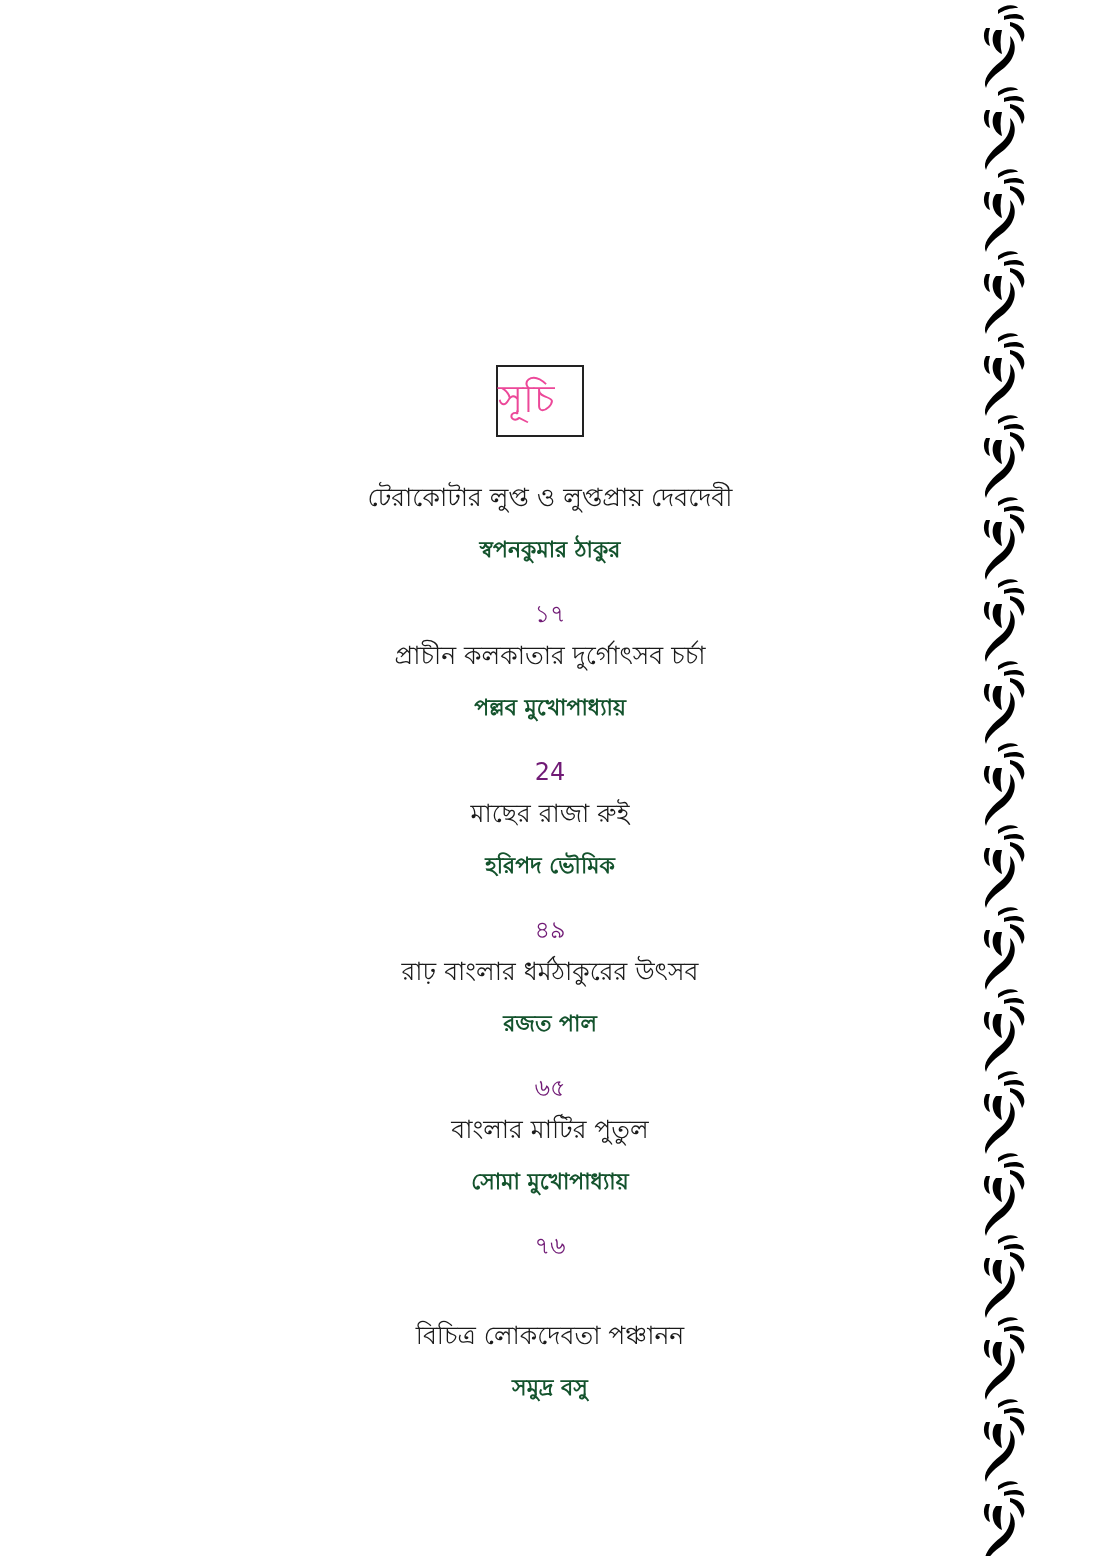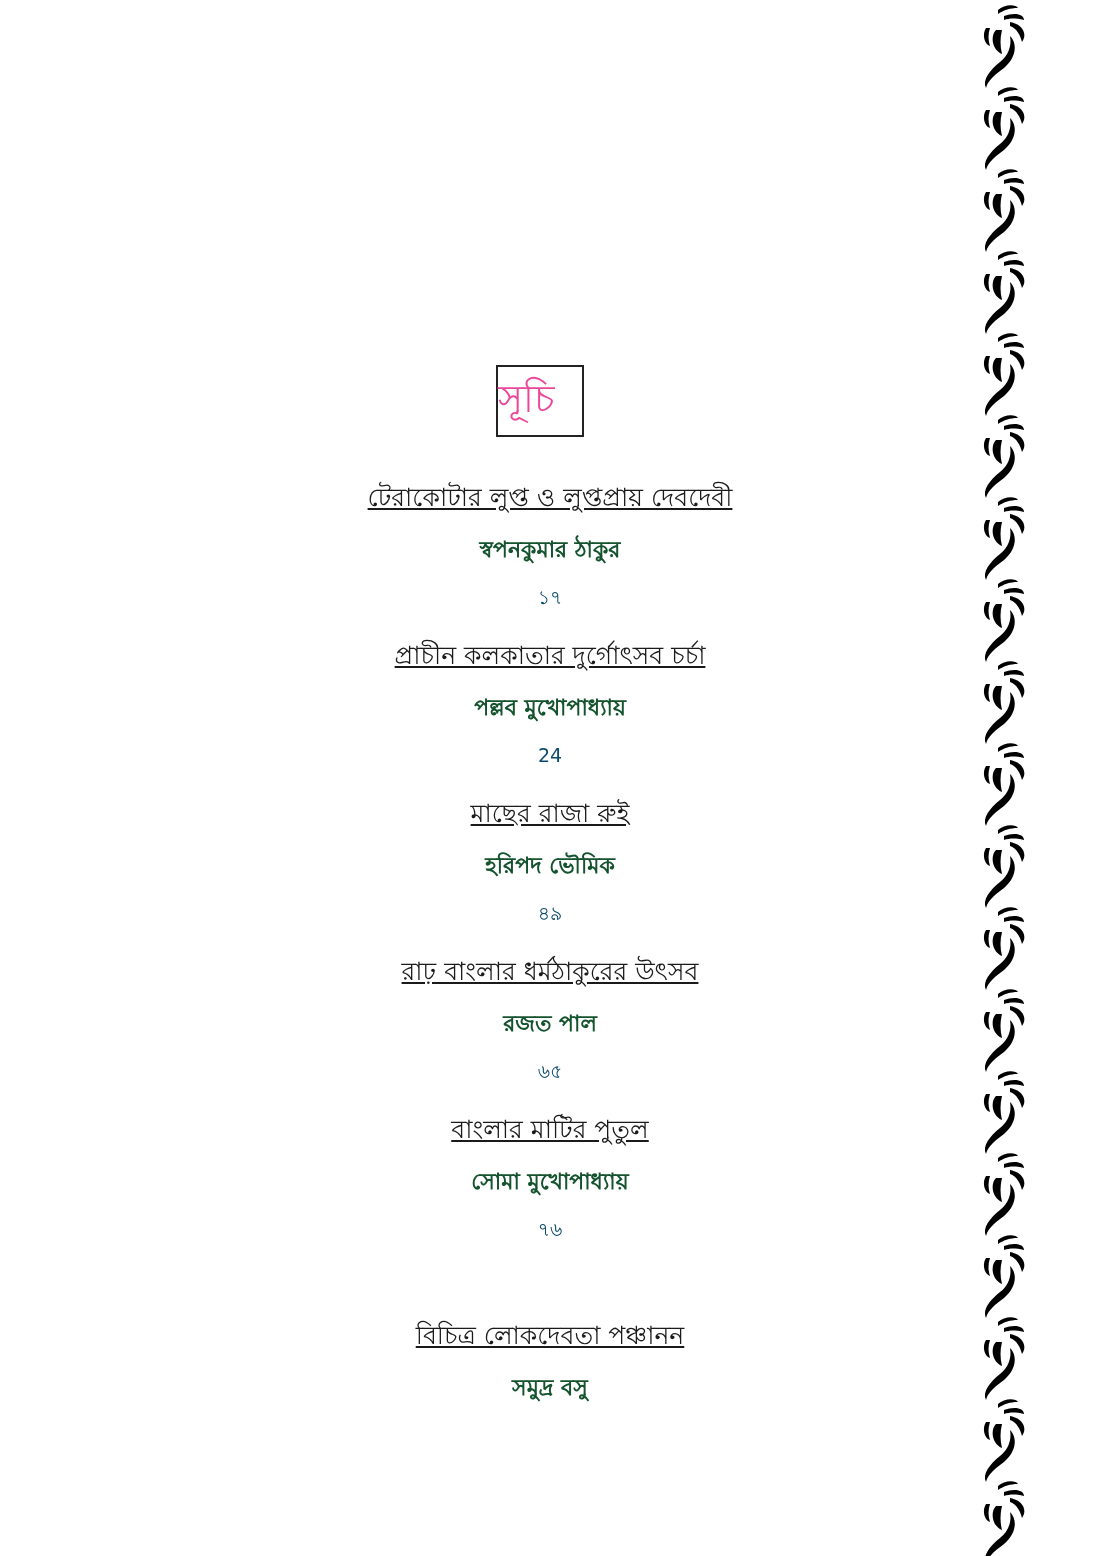--- a/index.html
+++ b/index.html
@@ -2,23 +2,23 @@
 <html><head>
 <meta charset="utf-8">
 <style>
   html, body { margin:0; padding:0; }
   body { width:1100px; height:1556px; background:#ffffff; position:relative; overflow:hidden;
          font-family:"DejaVu Sans", sans-serif; color:#111; }
   .title-box { position:absolute; left:496px; top:365px; width:88px; height:72px;
                border:2px solid #222; box-sizing:border-box; display:flex; align-items:center;
                font-size:38px; color:#ec4899; }
   .entry { position:absolute; left:250px; width:600px; text-align:center; }
-  .e-title { font-size:25px; font-weight:normal; color:#1a1a1a; height:40px; line-height:40px;text-decoration:underline; }
+  .e-title { font-size:25px; font-weight:normal; color:#1a1a1a; height:40px; line-height:40px; }
   .e-author { font-size:22px; font-weight:bold; color:#14532d; height:40px; line-height:40px; margin-top:12px; }
-  .e-page { font-size:19px; color:#0c4a6e; height:34px; line-height:34px; margin-top:10px; }
+  .e-page { font-size:24px; color:#701a75; height:34px; line-height:34px; margin-top:27px; }
   .border { position:absolute; right:50px; top:0; width:90px; height:1556px; }
 </style>
 </head>
 <body>
 
 <div class="title-box">
   <span>সূচি</span>
 </div>
 
 <div class="entry" style="top:478px;">

